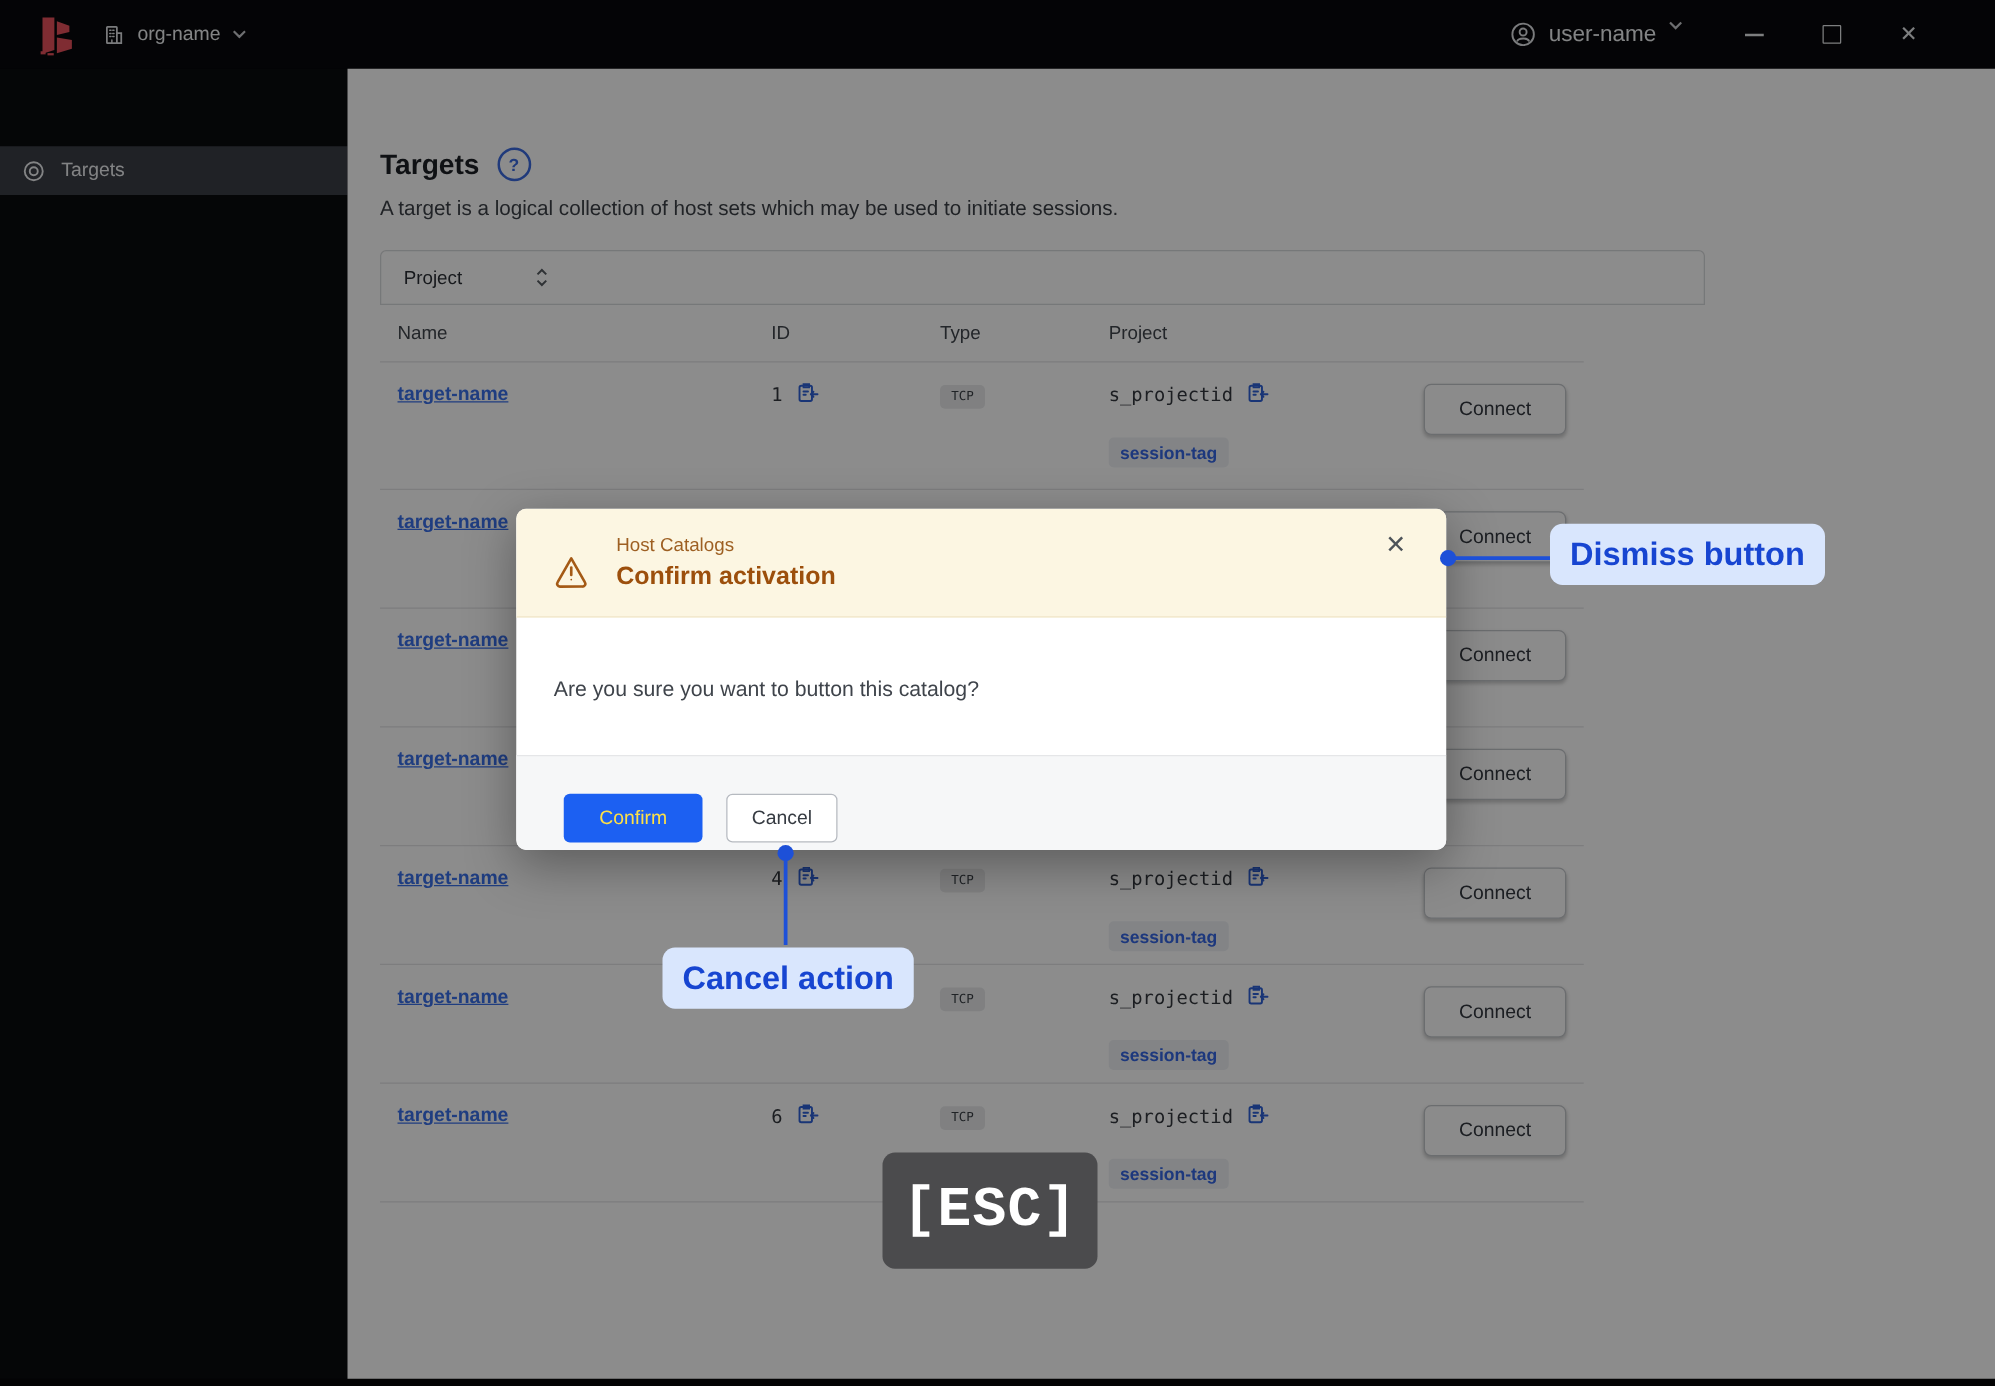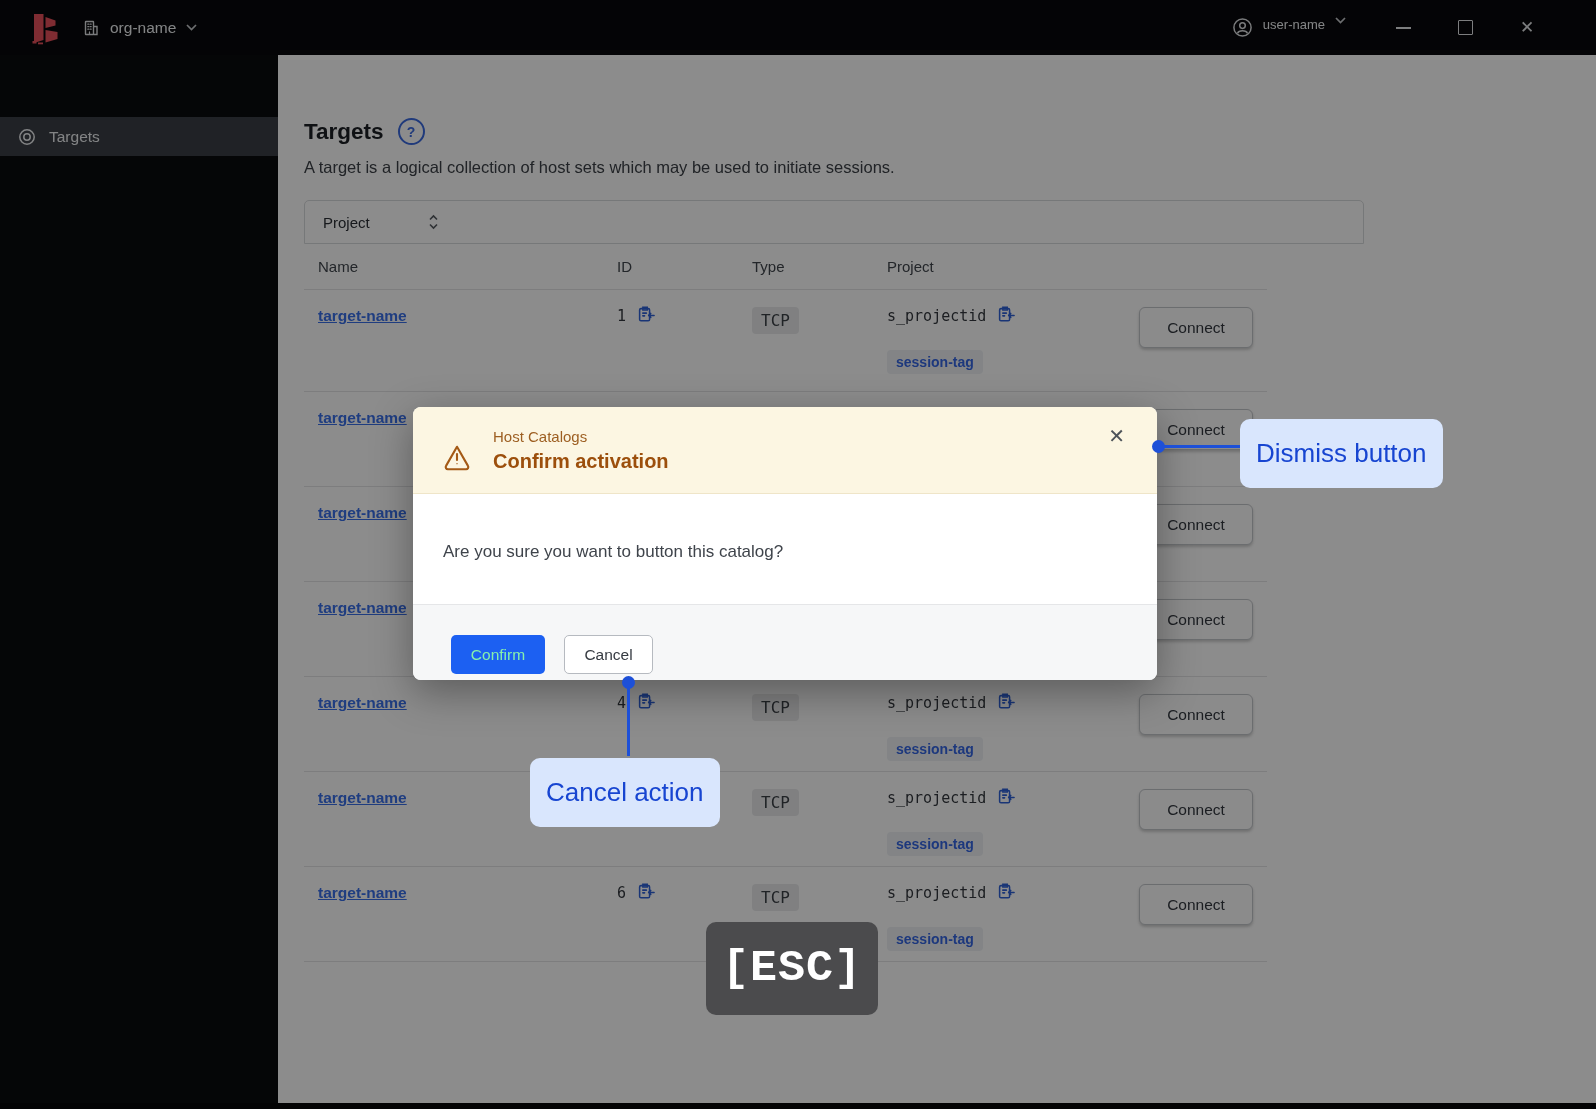--- a/index.html
+++ b/index.html
@@ -4,21 +4,21 @@
 <style>
   html,body{margin:0;padding:0;background:#060607;}
   .stage{position:relative;width:1596px;height:1109px;background:#070708;overflow:hidden;
          font-family:"Liberation Sans",sans-serif;-webkit-font-smoothing:antialiased;}
   
   .topbar{position:absolute;left:0;top:0;width:1596px;height:55px;background:#08090b;
           display:flex;align-items:center;z-index:1;}
   .logo{margin-left:29px;width:30px;height:34px;flex:0 0 auto;}
   .org{display:flex;align-items:center;gap:10px;margin-left:23px;color:#eef0f2;font-size:15.5px;cursor:pointer;}
   .tb-right{margin-left:auto;display:flex;align-items:center;}
-  .user{display:flex;align-items:flex-start;gap:10px;color:#eef0f2;font-size:13px;cursor:pointer;}
+  .user{display:flex;align-items:flex-start;gap:10px;color:#eef0f2;font-size:18px;cursor:pointer;}
   .win-controls{display:flex;align-items:center;gap:44px;margin-left:48px;margin-right:60px;}
   .wc{width:18px;height:18px;display:flex;align-items:center;justify-content:center;cursor:pointer;}
   .wc-min{width:15px;height:2px;background:#e4e6e8;}
   .wc-max{width:13px;height:13px;border:1.6px solid #e4e6e8;border-radius:1px;}
   .wc-close{color:#e4e6e8;font-size:17px;line-height:1;}
   
   .sidebar{position:absolute;left:0;top:55px;width:278px;height:1048px;background:#0a0b0d;z-index:1;}
   .side-item{display:flex;align-items:center;gap:13px;height:39px;padding-left:18px;
              color:#edeff1;font-size:15.5px;cursor:pointer;}
   .side-item.active{background:#3b3f46;}
@@ -39,49 +39,49 @@
          height:45px;align-items:center;font-size:15px;color:#41464d;border-bottom:1px solid #e3e4e6;}
   .trow{display:grid;grid-template-columns:299px 135px 135px 252px 114px;width:949px;padding-left:14px;
         height:94px;border-bottom:1px solid #e3e4e6;}
   .trow.first{height:101px;}
   .cell{padding-top:17px;}
   .link{color:#3a70ea;font-size:15.5px;font-weight:600;text-decoration:underline;cursor:pointer;}
   .mono{font-family:"DejaVu Sans Mono",monospace;font-size:15px;color:#34383e;}
   .hflex{display:flex;gap:10px;align-items:flex-start;}
   .copy{color:#2f62d8;cursor:pointer;line-height:0;margin-top:-2px;}
   .badge-type{display:inline-block;background:#e9eaec;border-radius:4px;padding:4px 9px;
-              font-family:"DejaVu Sans Mono",monospace;font-size:16px;color:#3b4046;}
+              font-family:"DejaVu Sans Mono",monospace;font-size:10px;color:#3b4046;}
   .badge-tag{display:inline-block;background:#eef1f5;color:#3566e3;font-weight:600;font-size:14px;
              padding:4px 9px;border-radius:4px;margin-top:25px;}
   .connect-btn{width:114px;height:41px;background:#fdfdfe;border:1px solid #c4c7cb;border-radius:6px;
                font-size:15.5px;color:#33383f;box-shadow:0 2px 3px rgba(0,0,0,0.2);cursor:pointer;
                font-family:"Liberation Sans",sans-serif;}
   
   .overlay{position:absolute;inset:0;background:rgba(0,0,0,0.45);z-index:5;}
   .modal{position:absolute;left:413px;top:407px;width:744px;height:273px;border-radius:8px;overflow:hidden;
          background:#fff;box-shadow:0 12px 40px rgba(0,0,0,0.35);z-index:10;}
   .modal-head{height:85px;background:#fcf6e2;border-bottom:1px solid #efe5c8;display:flex;
               padding:0 0 1px 30px;position:relative;}
   .warn{margin-top:36px;flex:0 0 auto;}
   .head-text{margin-left:22px;margin-top:21px;}
   .context{font-size:15px;color:#9d5f22;}
   .modal-title{margin-top:5px;font-size:20px;font-weight:bold;color:#9c4f0c;}
   .modal-x{position:absolute;right:32px;top:19px;font-size:20px;color:#4d5359;cursor:pointer;line-height:1;}
   .modal-body{height:104px;display:flex;align-items:center;padding:6px 0 0 30px;font-size:17px;color:#3f444b;}
   .modal-foot{height:83px;background:#f6f7f8;border-top:1px solid #e5e6e8;display:flex;gap:19px;
               padding:30px 0 0 38px;box-sizing:border-box;}
-  .btn-primary{width:94px;height:39px;background:#1c60f2;color:#86efac;border:none;border-radius:5px;
+  .btn-primary{width:111px;height:39px;background:#1c60f2;color:#fde047;border:none;border-radius:5px;
                font-size:15.5px;font-weight:500;cursor:pointer;font-family:"Liberation Sans",sans-serif;}
   .btn-secondary{width:89px;height:39px;background:#ffffff;border:1px solid #b6bac0;border-radius:5px;
                  font-size:15.5px;color:#363b42;cursor:pointer;font-family:"Liberation Sans",sans-serif;}
   
   .dot{position:absolute;width:13px;height:13px;border-radius:50%;background:#1d50d8;z-index:20;}
   .aline{position:absolute;background:#1d50d8;z-index:20;}
-  .callout-label{position:absolute;background:#d9e6fd;color:#1745d1;font-weight:normal;font-size:26px;
-                 padding:19px 16px;border-radius:10px;z-index:20;white-space:nowrap;}
+  .callout-label{position:absolute;background:#d9e6fd;color:#1745d1;font-weight:bold;font-size:26px;
+                 padding:9px 16px;border-radius:10px;z-index:20;white-space:nowrap;}
   .esc{position:absolute;left:706px;top:922px;width:172px;height:93px;background:#4b4b4d;border-radius:10px;
        color:#fff;display:flex;align-items:center;justify-content:center;font-size:45px;font-weight:bold;
        letter-spacing:1px;z-index:20;font-family:Liberation Mono, monospace;}
 </style>
 </head>
 <body>
 
 <div class="stage">
 
   <div class="topbar">

